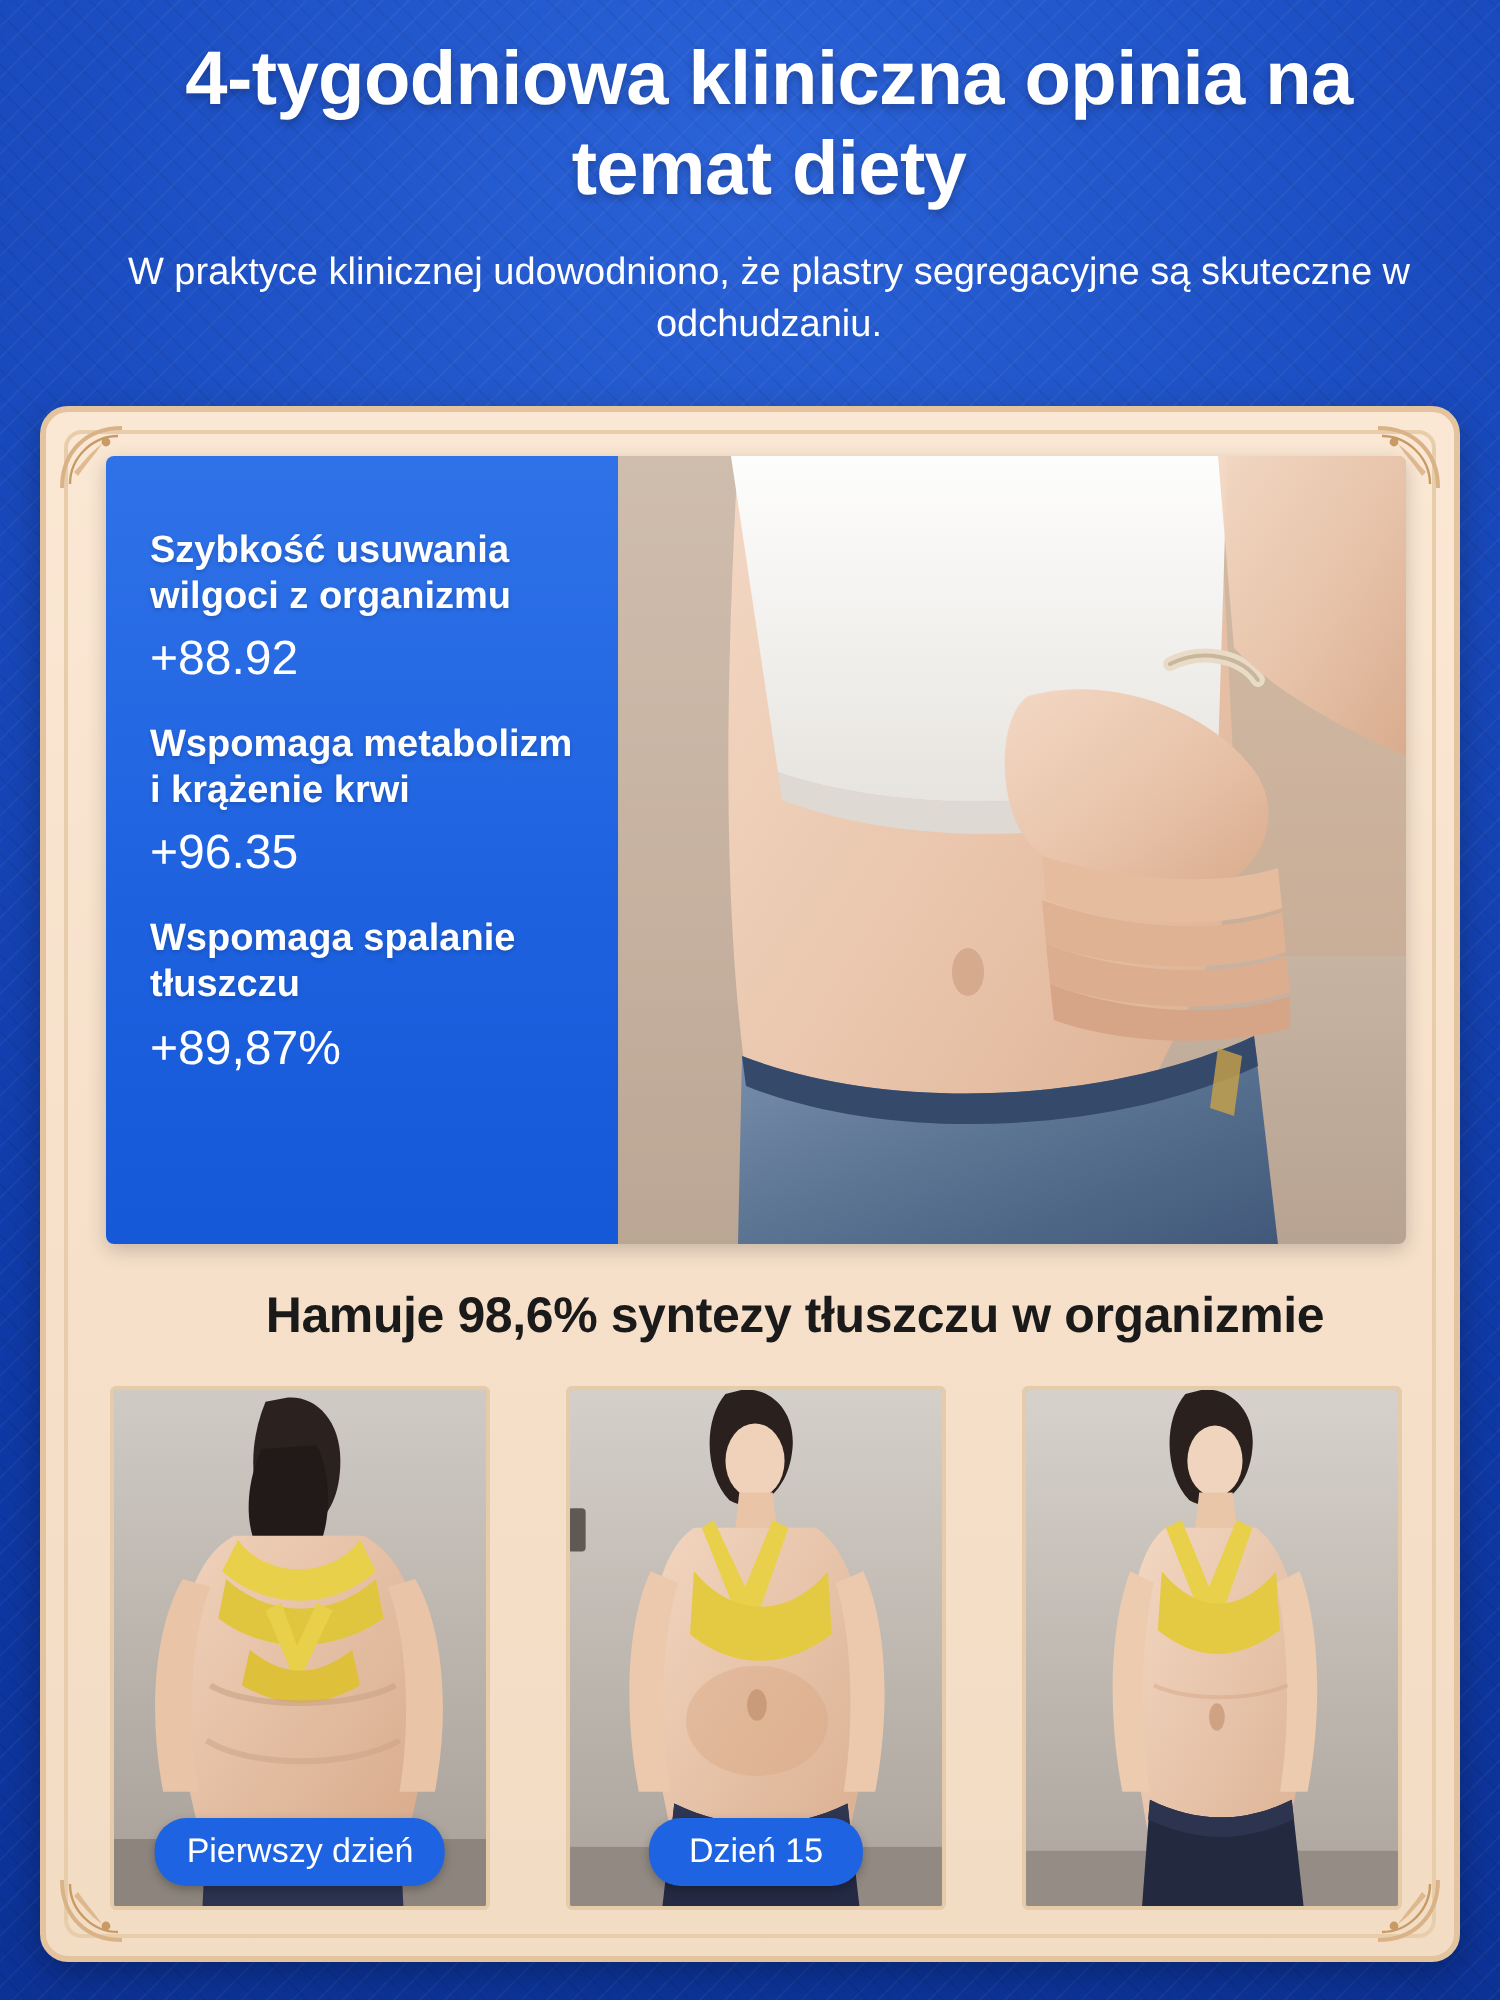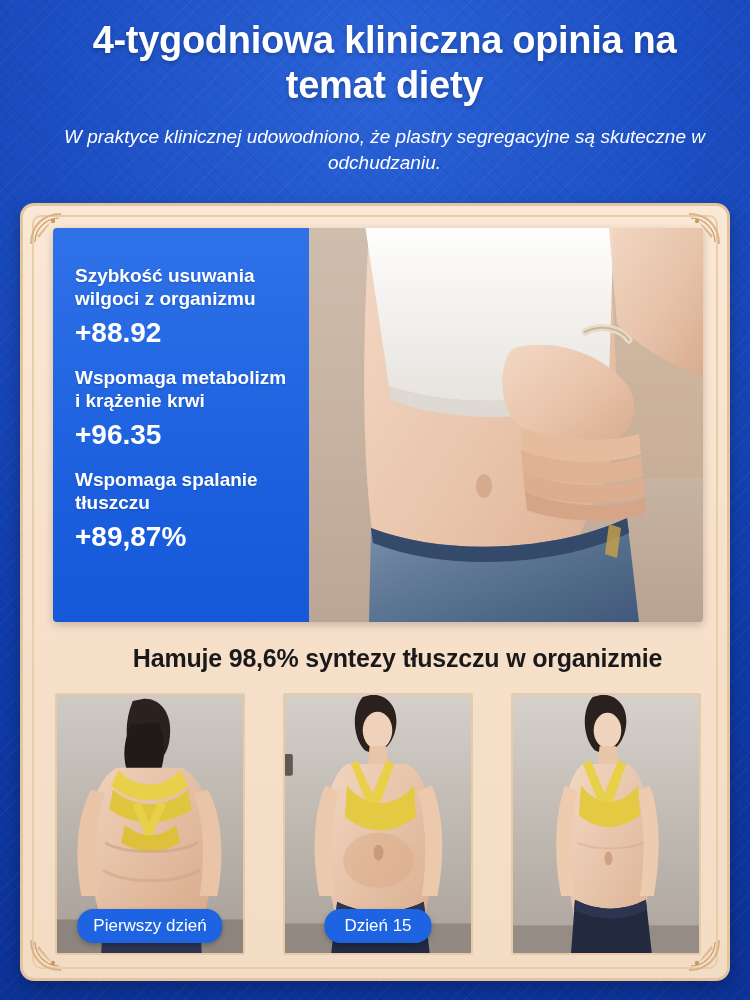--- a/index.html
+++ b/index.html
@@ -49,21 +49,20 @@
     letter-spacing: -0.3px;
     margin: 0 40px;
     text-shadow: 0 2px 4px rgba(0,0,0,0.25);
   }
   .subhead {
     color: #ffffff;
     font-size: 19px;
     line-height: 1.38;
     margin: 16px 38px 0 38px;
     font-weight: normal;
-    font-style: italic;
   }
 
   
   .card {
     position: absolute;
     left: 20px;
     top: 203px;
     width: 710px;
     height: 778px;
     background: linear-gradient(180deg, #fbe8d4 0%, #f7e1cb 45%, #f3dcc4 100%);
@@ -116,22 +115,22 @@
     color: #ffffff;
   }
   .stat-label {
     font-size: 19px;
     font-weight: bold;
     line-height: 1.22;
     margin: 0 0 6px 0;
     text-shadow: 0 1px 2px rgba(0,0,0,0.18);
   }
   .stat-value {
-    font-size: 28px;
-    font-weight: bold;
+    font-size: 24px;
+    font-weight: normal;
     line-height: 1.2;
     margin: 0 0 16px 0;
   }
   .stat-block:last-child .stat-value { margin-bottom: 0; }
 
   .photo-main {
     flex: 1;
     position: relative;
     overflow: hidden;
     background: #cbb6a6;

